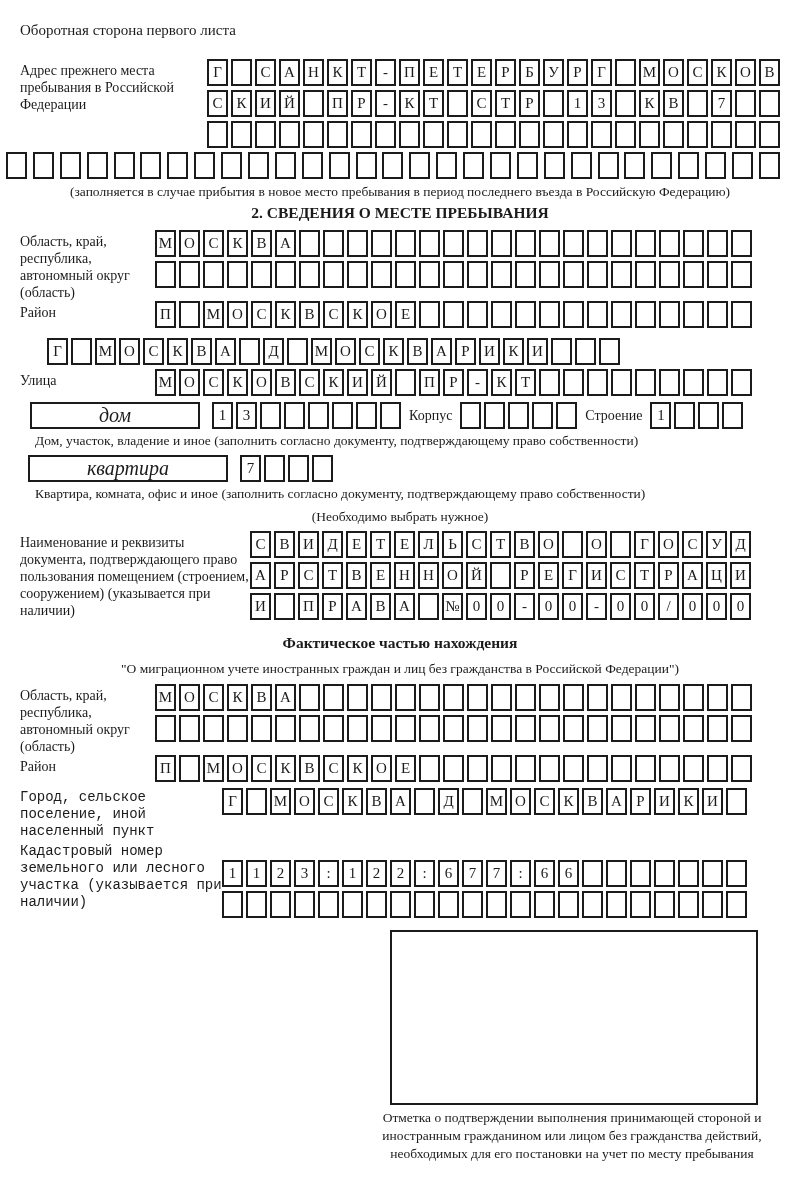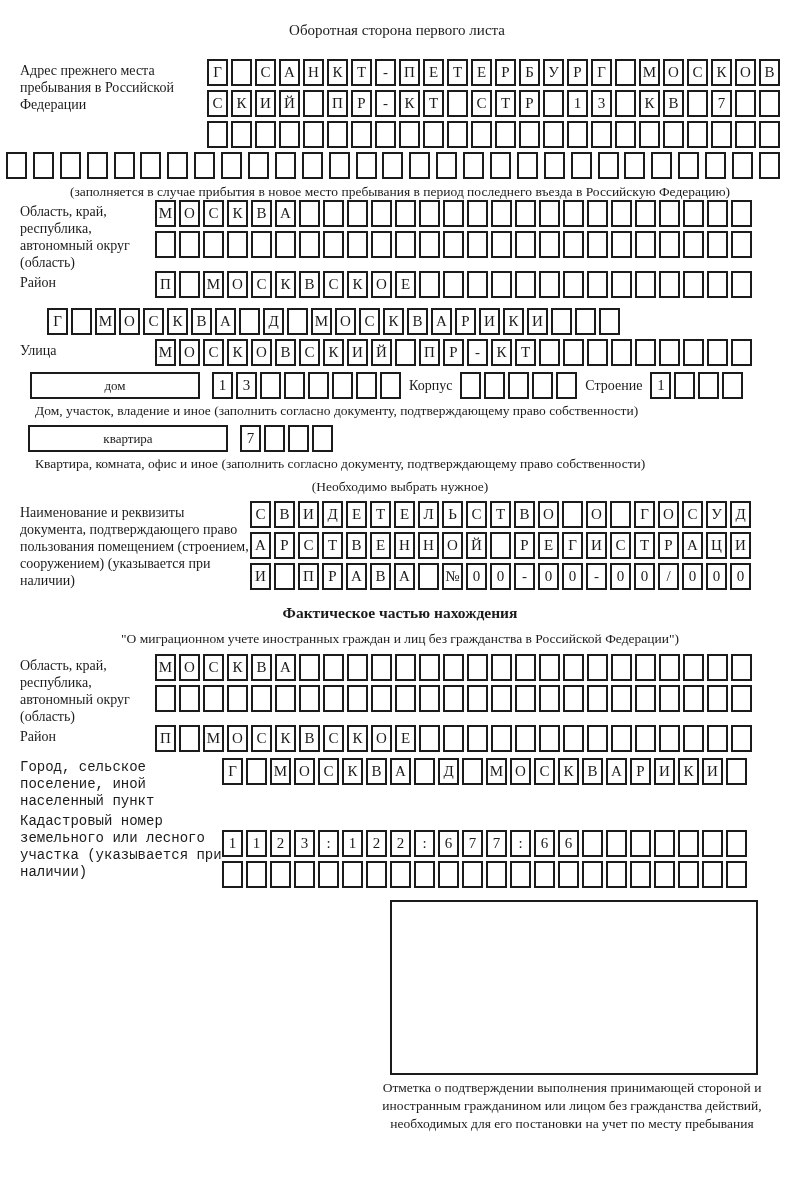--- a/index.html
+++ b/index.html
@@ -2,42 +2,42 @@
 <html><head>
 <meta charset="utf-8">
 <style>
   :root { --ink:#1b1b1b; --paper:#ffffff; }
   * { margin:0; padding:0; box-sizing:border-box; }
   html,body { background:#fff; }
   body { font-family:"Liberation Serif","DejaVu Serif",serif; color:var(--ink); }
   .page { position:relative; width:800px; height:1180px; background:var(--paper);
           padding:12px 20px 0 20px; overflow:hidden; }
 
-  .header-note { text-align:center; font-size:15px; margin:10px 6px 0 0; }
+  .header-note { text-align:left; font-size:15px; margin:10px 6px 0 0; }
 
   .frow { display:flex; align-items:flex-start; }
   .flabel { flex:none; font-size:14px; line-height:17px; padding-top:3px; }
   .w160 { width:160px; } .w135 { width:135px; } .w230 { width:230px; } .w202 { width:202px;font-family:Liberation Mono, monospace; }
   .fboxes { flex:none; }
 
   .boxes { display:flex; gap:3px; margin-bottom:4px; }
   .cbox { flex:none; width:21px; height:27px; border:2px solid var(--ink);
           font-size:15px; line-height:23px; text-align:center; background:#fff; }
   .fullrow { width:774px; margin-left:-14px; justify-content:space-between; }
   .fullrow .cbox { margin:0; }
 
   .caption { font-size:13.5px; line-height:17px; }
   .caption.center { text-align:center; }
   .cap-left { margin:1px 0 6px 15px; }
 
   .sec-title { text-align:center; font-weight:bold; font-size:15.5px; margin:4px 0 8px 0; } .mt20{margin-top:20px;justify-content:space-between;}
 
   .inline-row { display:flex; align-items:center; margin:2px 0 3px 0; }
   .ibox { border:2px solid var(--ink); height:27px; text-align:center;
-          font-size:13px; line-height:23px; background:#fff; }
+          font-size:20px; line-height:23px; background:#fff;font-style:italic; }
   .house-label { width:170px; margin-left:10px; }
   .apt-label { width:200px; margin-left:8px; }
   .small-gap { width:12px; flex:none; }
   .mid-label { font-size:14px; padding:0 8px; white-space:nowrap; }
 
   .stay-row { display:flex; align-items:center; margin:4px 0 2px 15px; font-size:14.5px; }
   .cb { flex:none; width:23px; height:27px; border:2px solid var(--ink);
         text-align:center; font-size:15px; line-height:23px; margin:0 10px 0 8px; background:#fff; }
   .stay-opt-label { white-space:nowrap; }
   .stay-sp { width:26px; flex:none; }
@@ -166,20 +166,21 @@
       <span class="cbox"></span>
       <span class="cbox"></span>
       <span class="cbox"></span>
       <span class="cbox"></span>
       <span class="cbox"></span>
       <span class="cbox"></span>
       <span class="cbox"></span>
     </div>
   <div class="caption center">(заполняется в случае прибытия в новое место пребывания в период последнего въезда в Российскую Федерацию)</div>
 
+  <div class="sec-title">2. СВЕДЕНИЯ О МЕСТЕ ПРЕБЫВАНИЯ</div>
 
   <div class="frow">
     <div class="flabel w135">Область, край, республика, автономный округ (область)</div>
     <div class="fboxes">
       <div class="boxes">
           <span class="cbox">М</span>
           <span class="cbox">О</span>
           <span class="cbox">С</span>
           <span class="cbox">К</span>
           <span class="cbox">В</span>

